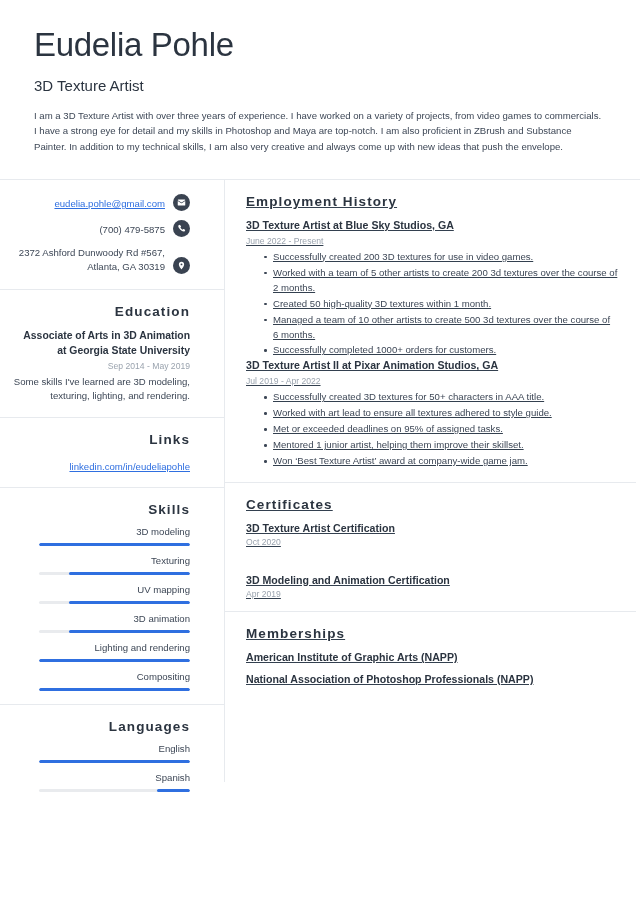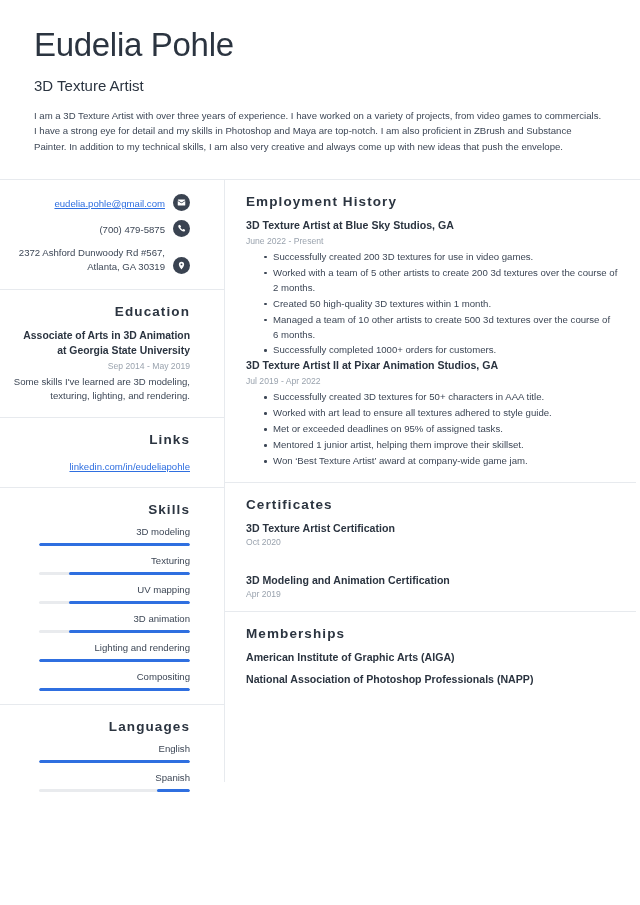--- a/index.html
+++ b/index.html
@@ -54,20 +54,21 @@
   }
 
   .sidebar {
     width: 224px;
     padding: 0;
     text-align: right;
   }
   .main {
     flex: 1;
     padding: 0 4px 0 0;
+    text-decoration: underline;
   }
 
   
   .side-block { padding: 14px 34px 13px 12px; }
   .side-sep { height: 1px; background: #e7eaee; margin: 0; }
 
   .contact-row {
     display: flex;
     align-items: flex-end;
     justify-content: flex-end;
@@ -365,20 +366,20 @@
               <div class="cert-date">Apr 2019</div>
             </div>
           </div>
       </div>
 
       <div class="main-sep"></div>
 
       <div class="main-block">
         <div class="main-heading">Memberships</div>
         <div id="memberships-list">
-            <div class="member">American Institute of Graphic Arts (AIGA)</div>
+            <div class="member">American Institute of Graphic Arts (NAPP)</div>
             <div class="member">National Association of Photoshop Professionals (NAPP)</div>
           </div>
       </div>
 
     </div>
   </div>
 </div>
 
 </body></html>

